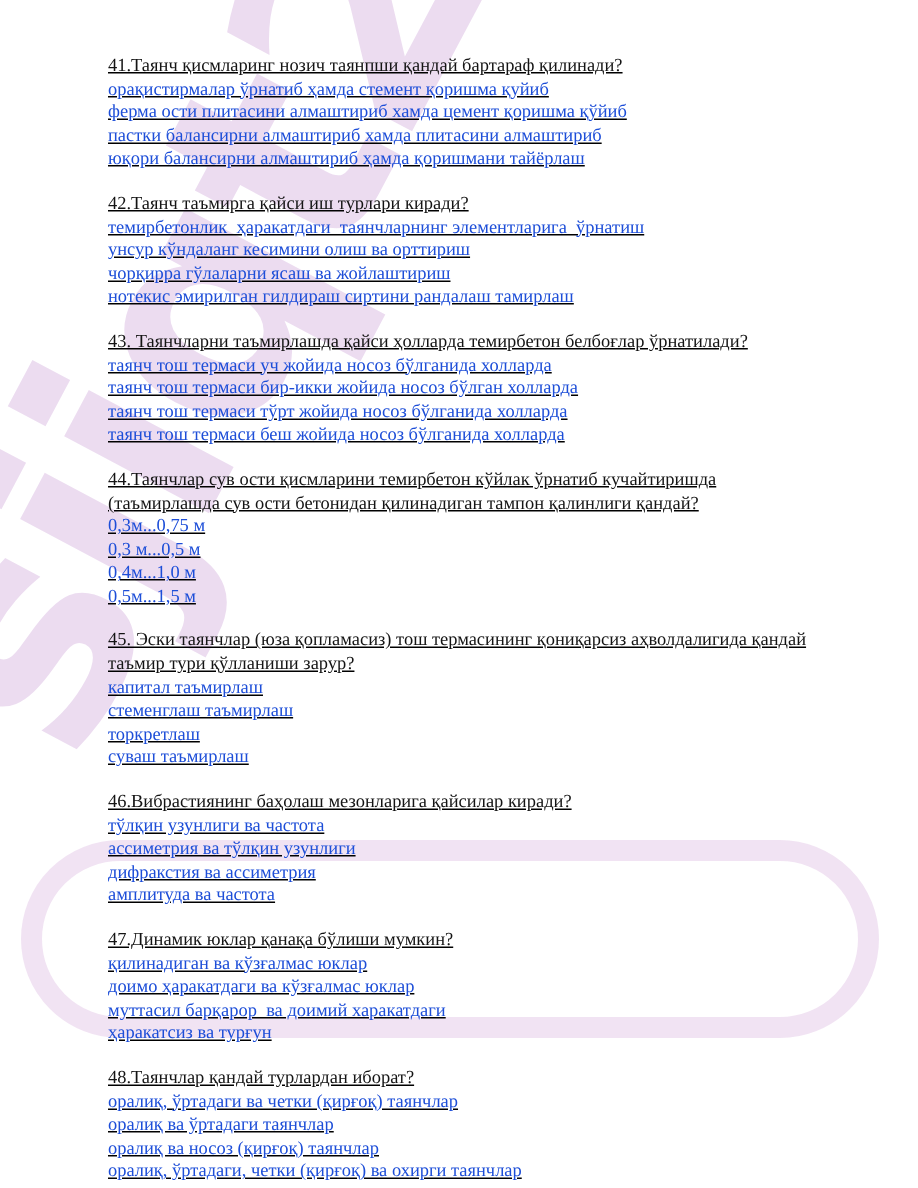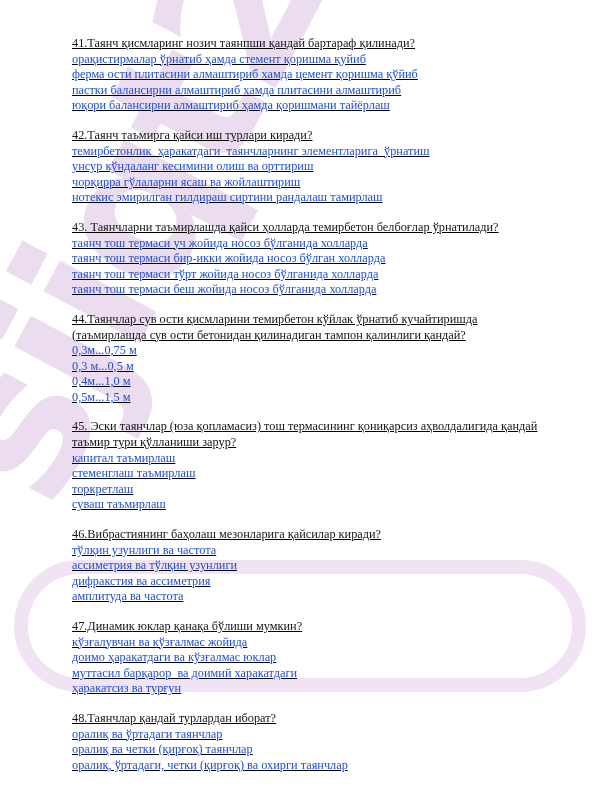--- a/index.html
+++ b/index.html
@@ -136,27 +136,28 @@
     <div class="block">
       <div class="q">46.Вибрастиянинг баҳолаш мезонларига қайсилар киради?</div>
       <div class="line">тўлқин узунлиги ва частота</div>
       <div class="line">ассиметрия ва тўлқин узунлиги</div>
       <div class="line">дифракстия ва ассиметрия</div>
       <div class="line">амплитуда ва частота</div>
     </div>
 
     <div class="block">
       <div class="q">47.Динамик юклар қанақа бўлиши мумкин?</div>
-      <div class="line">кўзғалувчан ва кўзғалмас жойида</div>
+      <div class="line">қилинадиган ва кўзғалмас юклар</div>
       <div class="line">доимо ҳаракатдаги ва кўзғалмас юклар</div>
       <div class="line">муттасил барқарор  ва доимий харакатдаги</div>
       <div class="line">ҳаракатсиз ва турғун</div>
     </div>
 
     <div class="block">
       <div class="q">48.Таянчлар қандай турлардан иборат?</div>
+      <div class="line">оралиқ, ўртадаги ва четки (қирғоқ) таянчлар</div>
       <div class="line">оралиқ ва ўртадаги таянчлар</div>
-      <div class="line">оралиқ ва четки (қирғоқ) таянчлар</div>
+      <div class="line">оралиқ ва носоз (қирғоқ) таянчлар</div>
       <div class="line">оралиқ, ўртадаги, четки (қирғоқ) ва охирги таянчлар</div>
     </div>
 
   </div>
 </div>
 
 </body></html>

